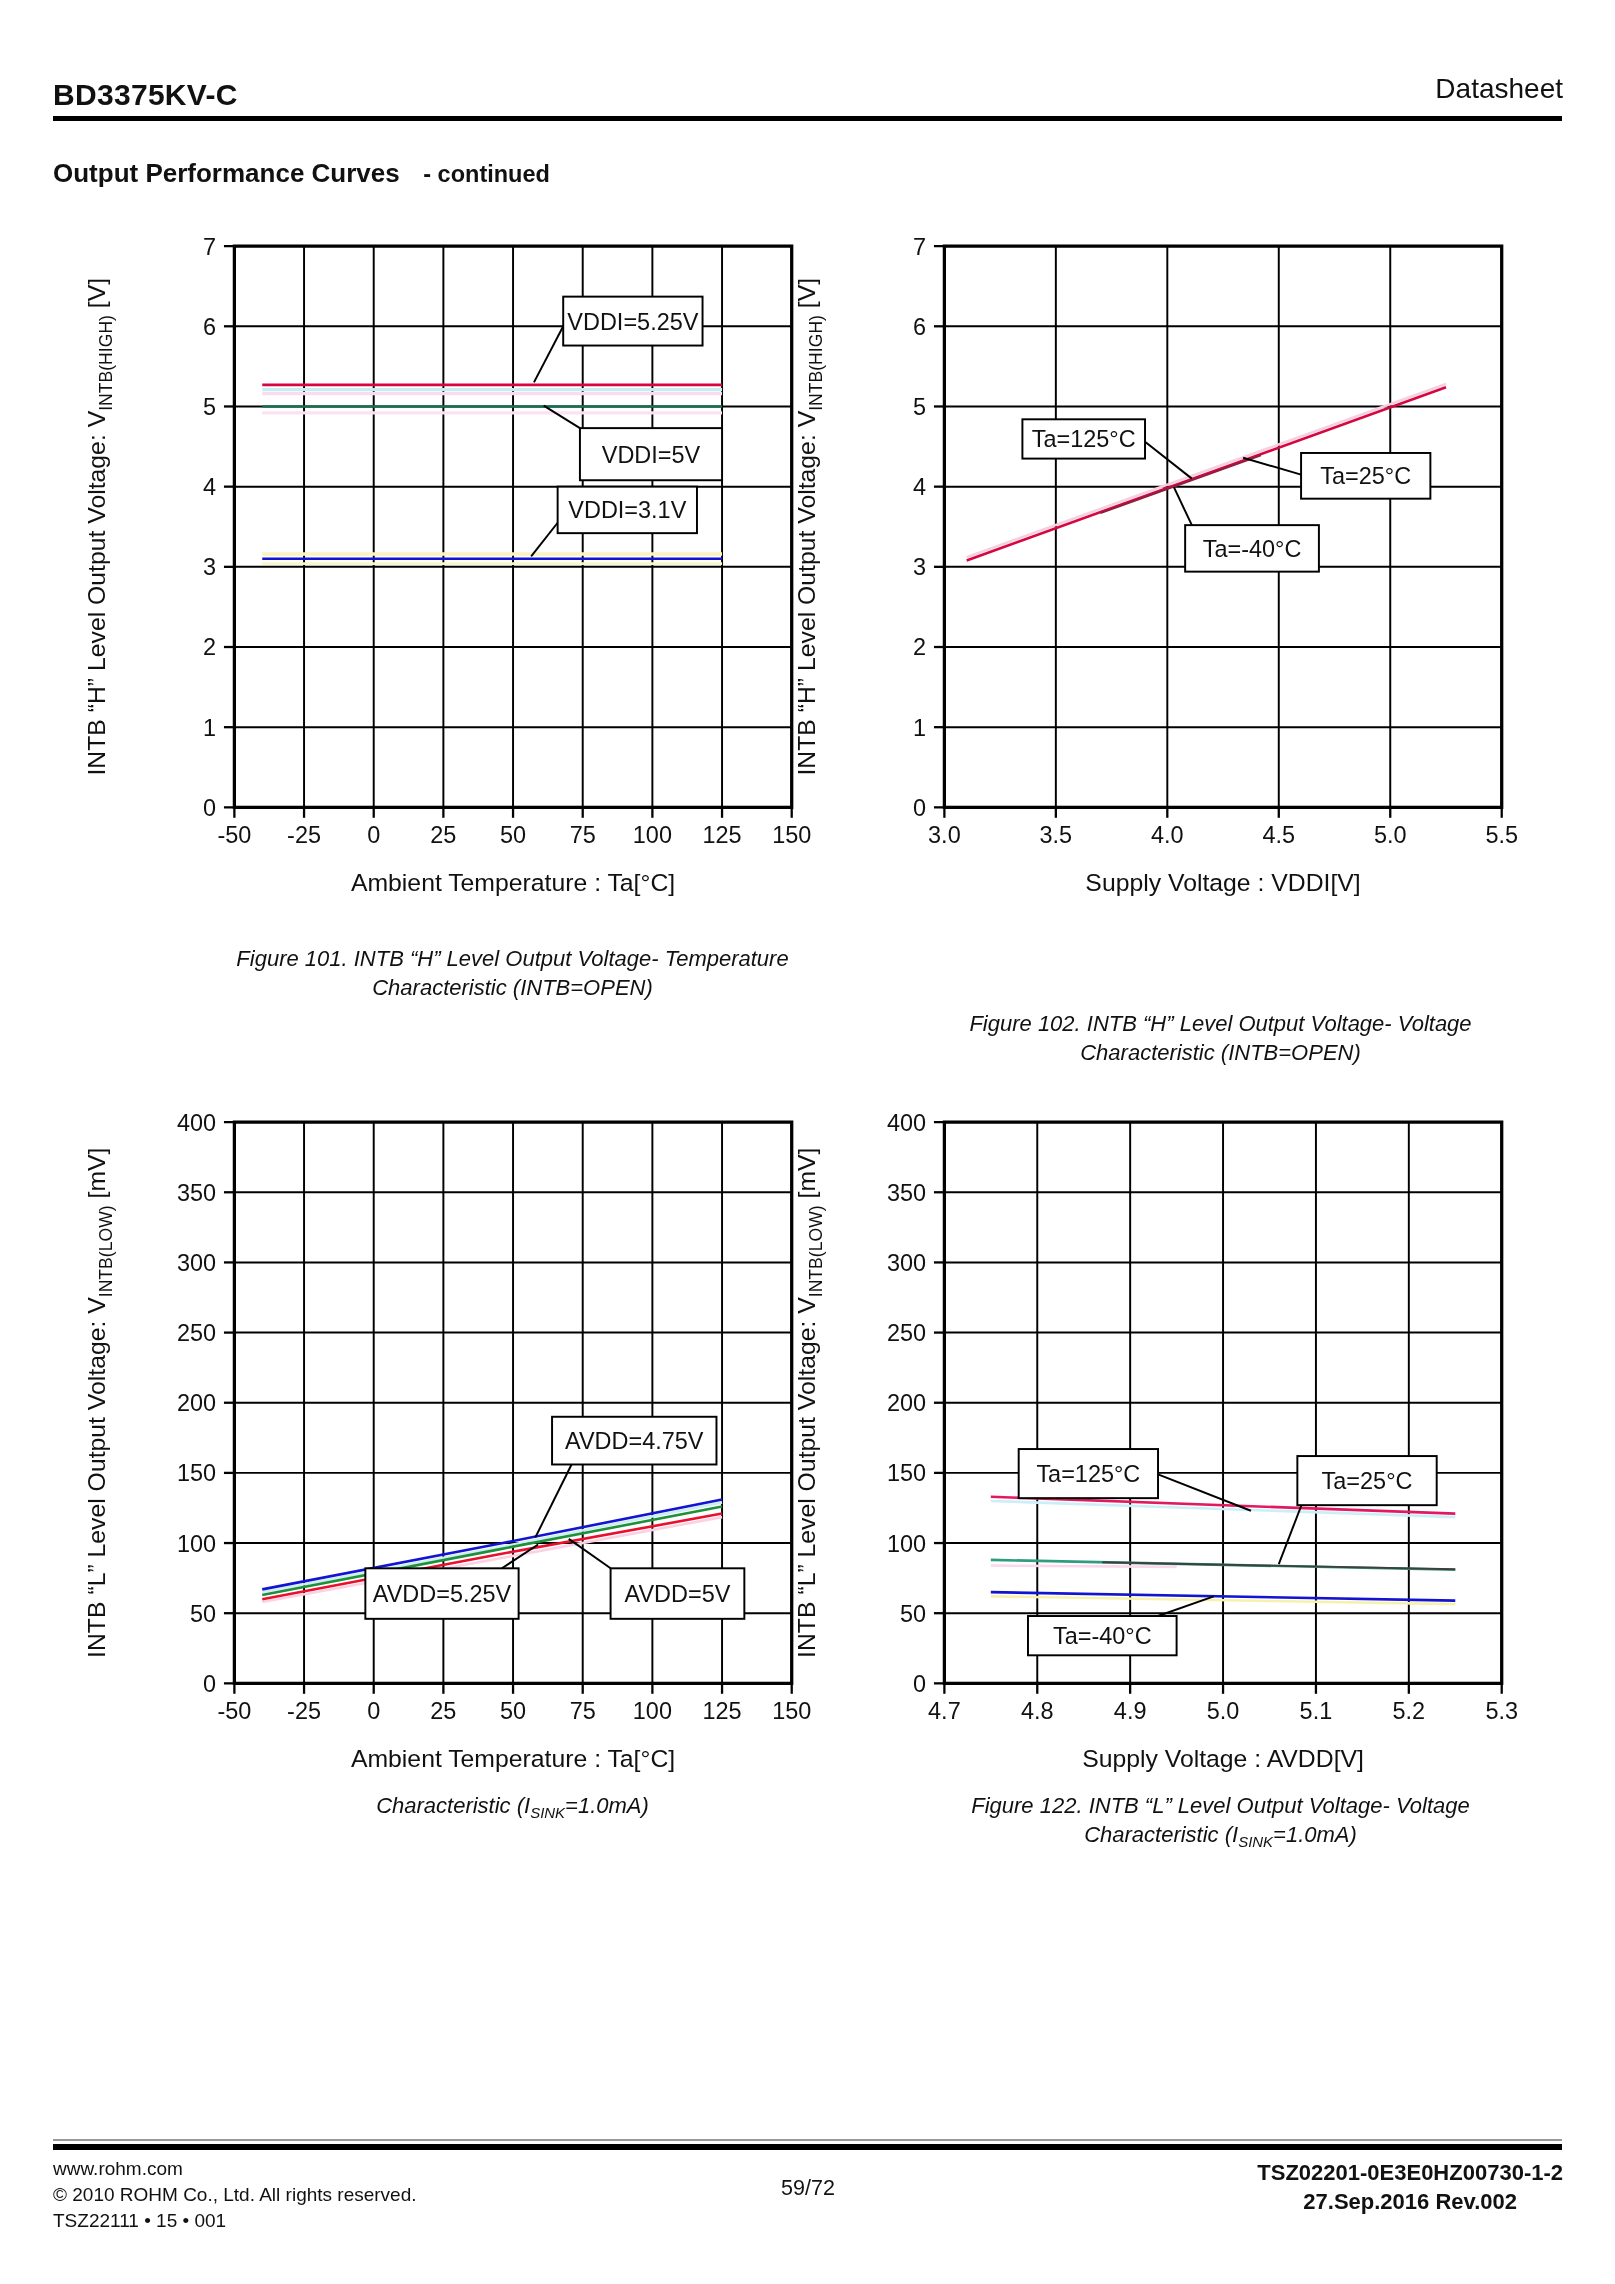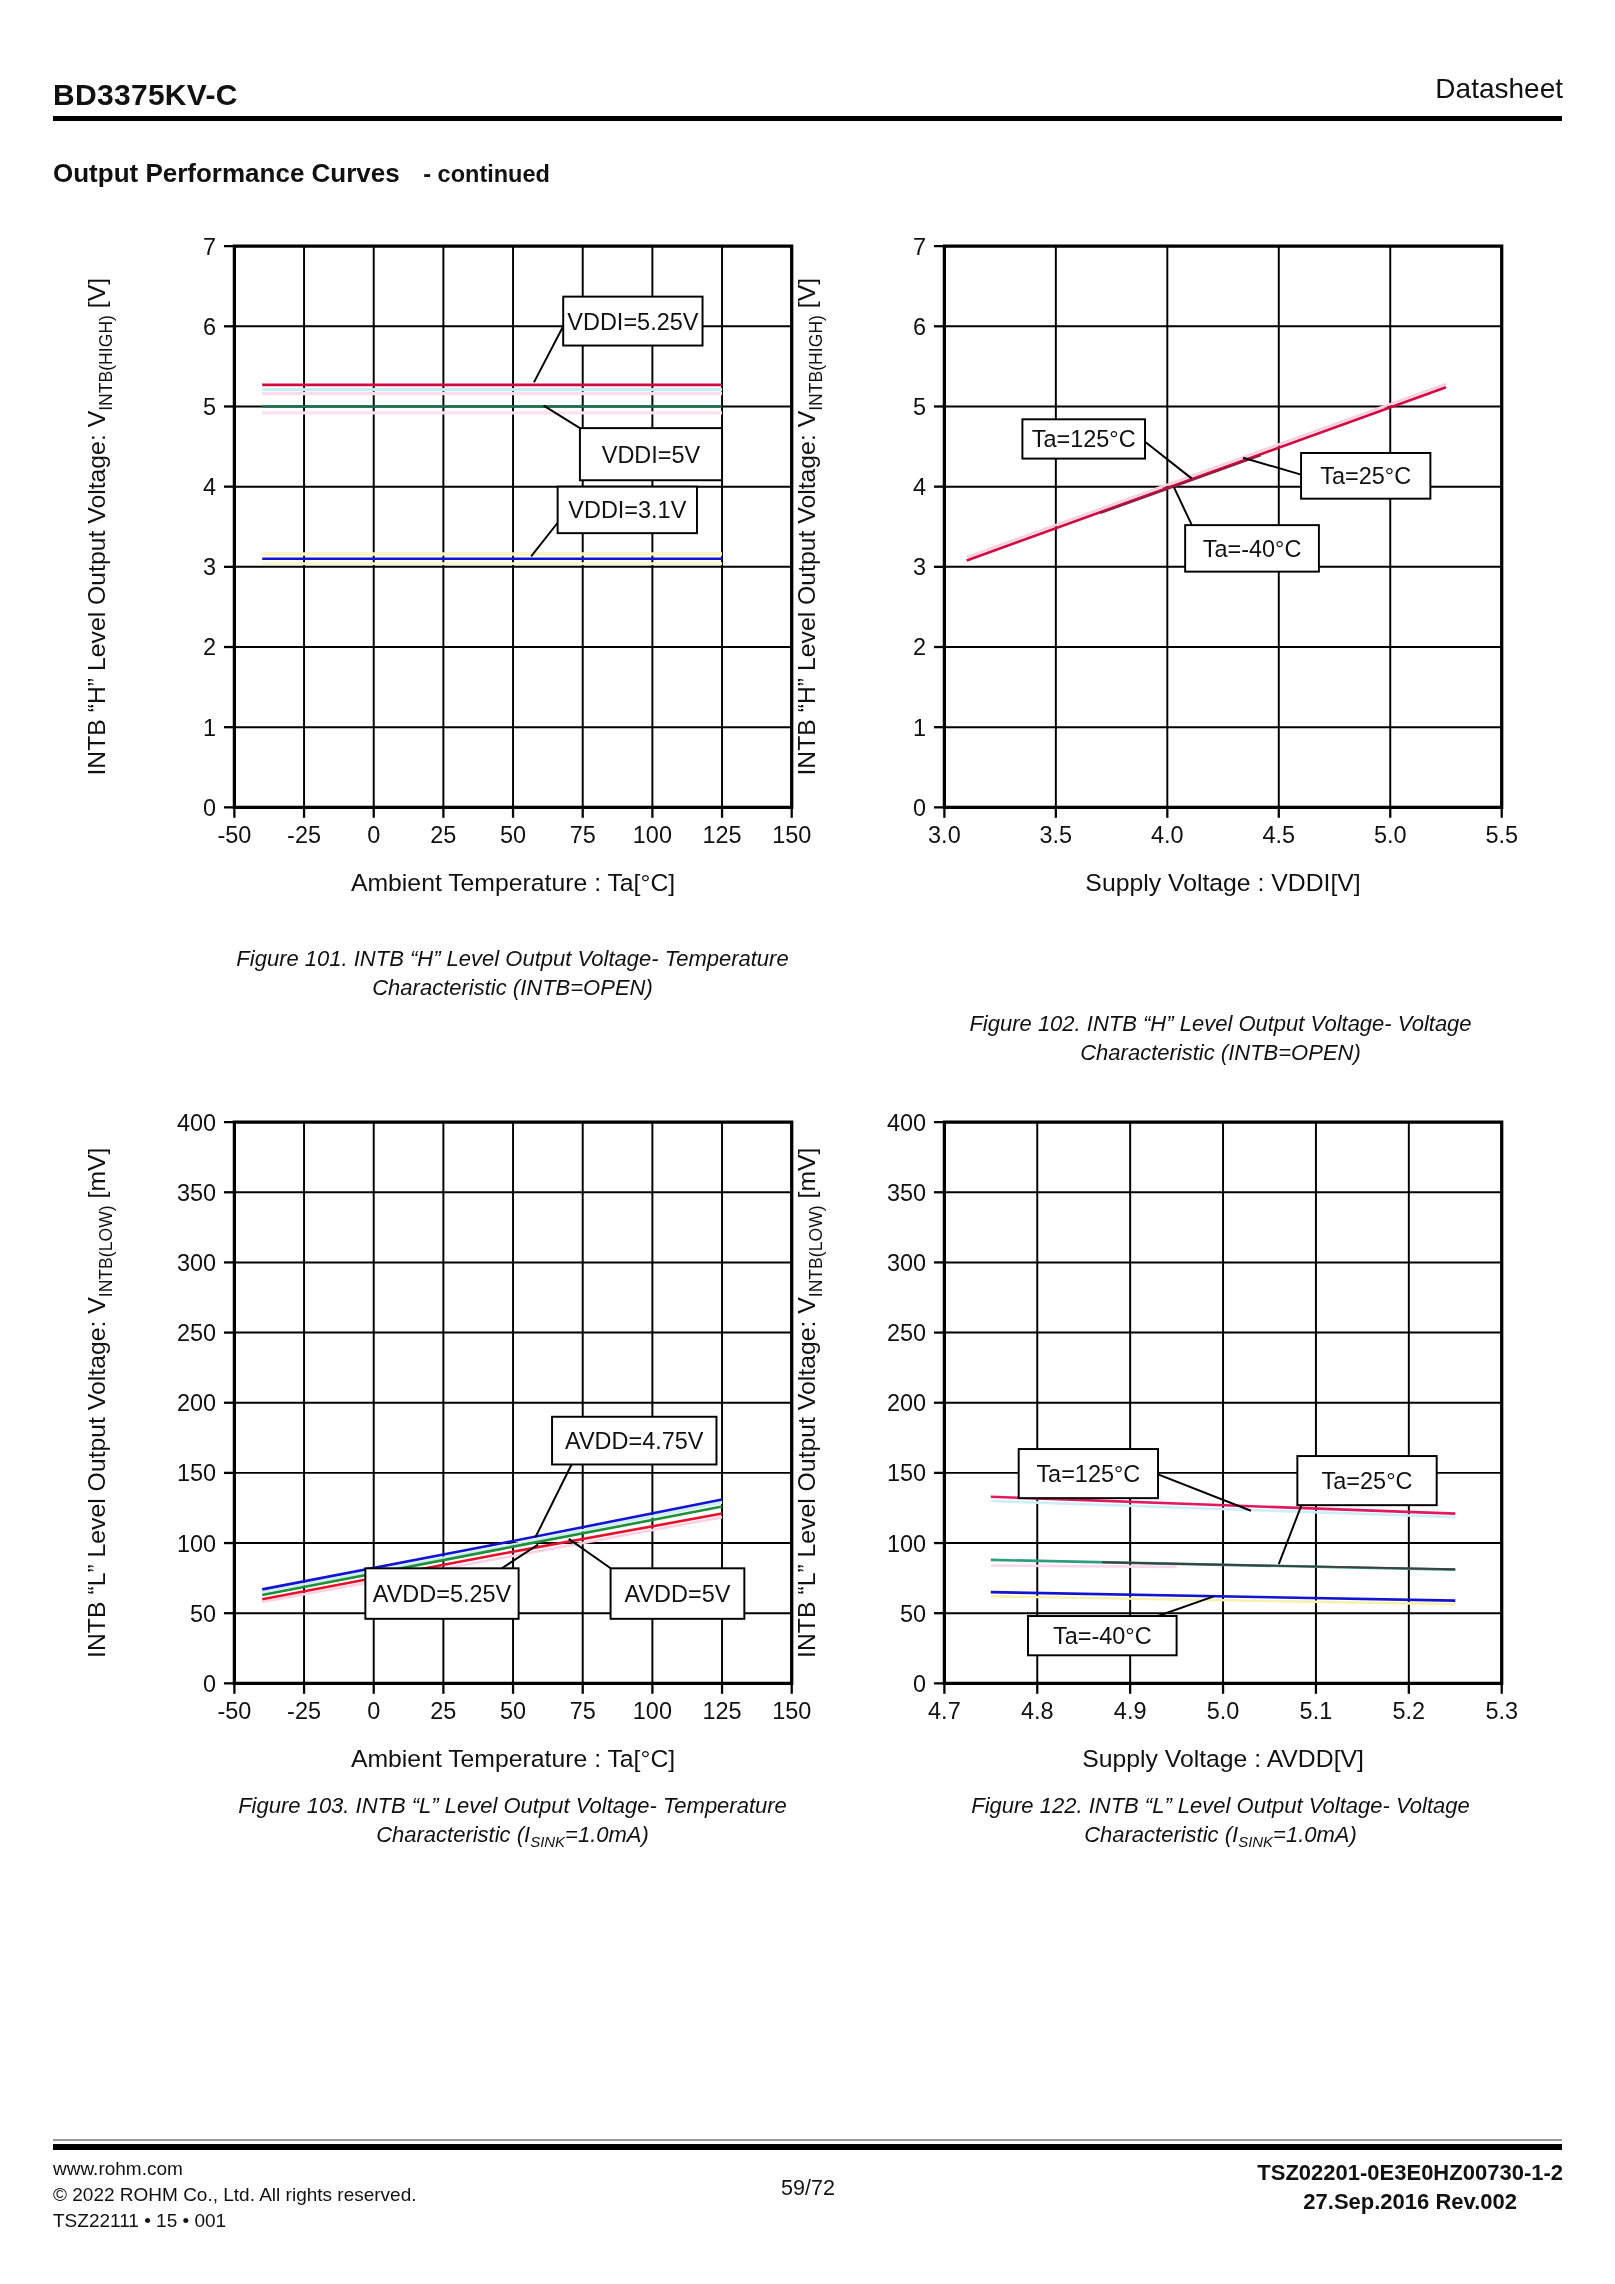--- a/index.html
+++ b/index.html
@@ -312,33 +312,32 @@
       <rect x="392.00000000000017" y="538.5325" width="213.74999999999937" height="75.33749999999998" fill="#fff" stroke="#000" stroke-width="3"></rect>
       <text x="498.8749999999999" y="589.2012500000001" text-anchor="middle" font-size="36" fill="#111">Ta=125°C</text>
       <rect x="819.5000000000001" y="549.295" width="213.7500000000008" height="75.33750000000009" fill="#fff" stroke="#000" stroke-width="3"></rect>
       <text x="926.3750000000005" y="599.96375" text-anchor="middle" font-size="36" fill="#111">Ta=25°C</text>
       <rect x="406.2499999999999" y="794.68" width="228.00000000000034" height="60.26999999999998" fill="#fff" stroke="#000" stroke-width="3"></rect>
       <text x="520.25" y="837.8149999999999" text-anchor="middle" font-size="36" fill="#111">Ta=-40°C</text>
       <text x="705.5" y="1026" text-anchor="middle" font-size="38" fill="#111">Supply Voltage : AVDD[V]</text>
       <text transform="translate(80,467.5) rotate(-90)" text-anchor="middle" font-size="38" fill="#111"><tspan>INTB “L” Level Output Voltage: V</tspan><tspan font-size="27" dy="10">INTB(LOW)</tspan><tspan font-size="38" dy="-10"> [mV]</tspan></text>
     </svg>
   <div id="cap103" class="caption" style="left:154px;top:1791px;">
-      <div><span>Figure 103. INTB “L” Level Output Voltage- Temperature</span></div>
       <div><span>Characteristic (I</span><sub>SINK</sub><span>=1.0mA)</span></div>
     </div>
   <div id="cap104" class="caption" style="left:862px;top:1791px;">
       <div><span>Figure 122. INTB “L” Level Output Voltage- Voltage</span></div>
       <div><span>Characteristic (I</span><sub>SINK</sub><span>=1.0mA)</span></div>
     </div>
 
   <div class="abs footer-rule-thin"></div>
   <div class="abs footer-rule-thick"></div>
   <div class="abs footer-left">
     <div>www.rohm.com</div>
-    <div>© 2022 ROHM Co., Ltd. All rights reserved.</div>
+    <div>© 2010 ROHM Co., Ltd. All rights reserved.</div>
     <div>TSZ22111 • 15 • 001</div>
   </div>
   <div class="abs footer-center">59/72</div>
   <div class="abs footer-right">
     <div>TSZ02201-0E3E0HZ00730-1-2</div>
     <div>27.Sep.2016 Rev.002</div>
   </div>
 
 </div>
 

